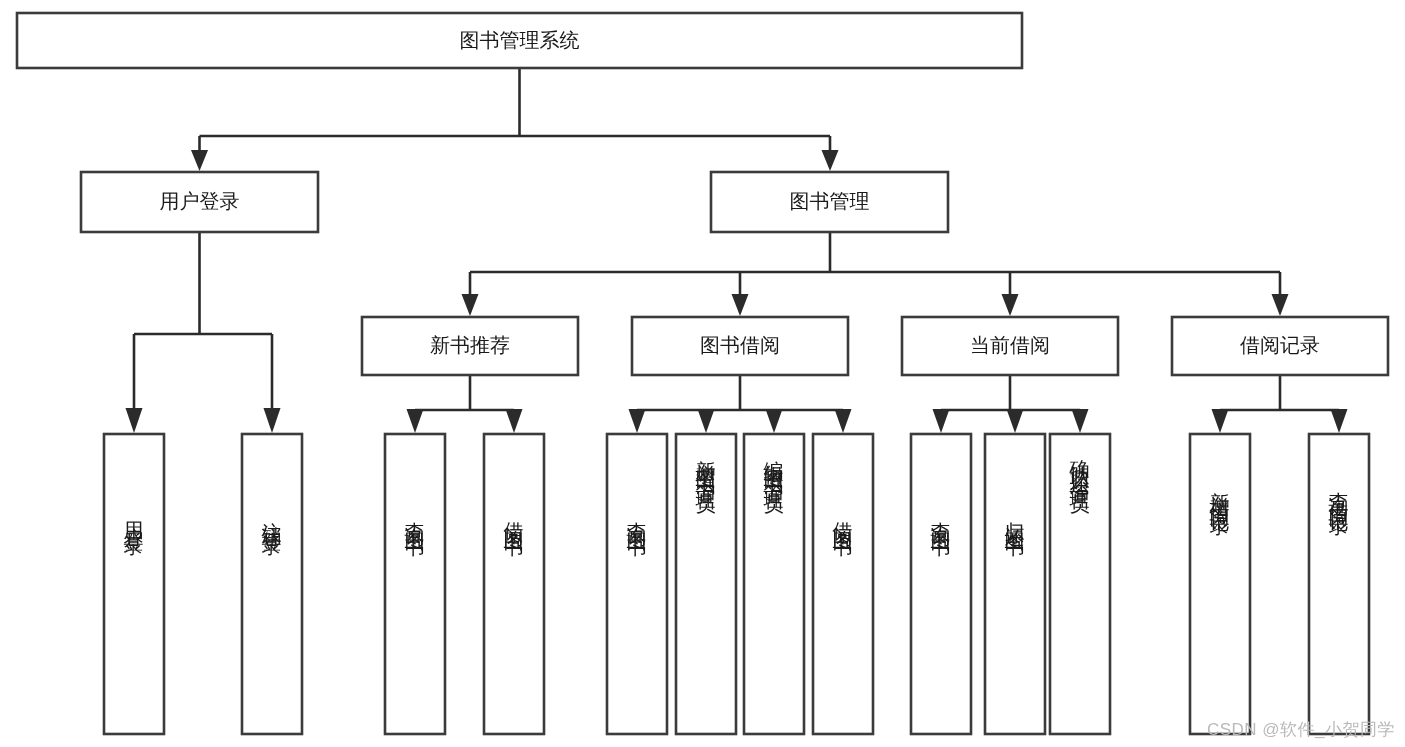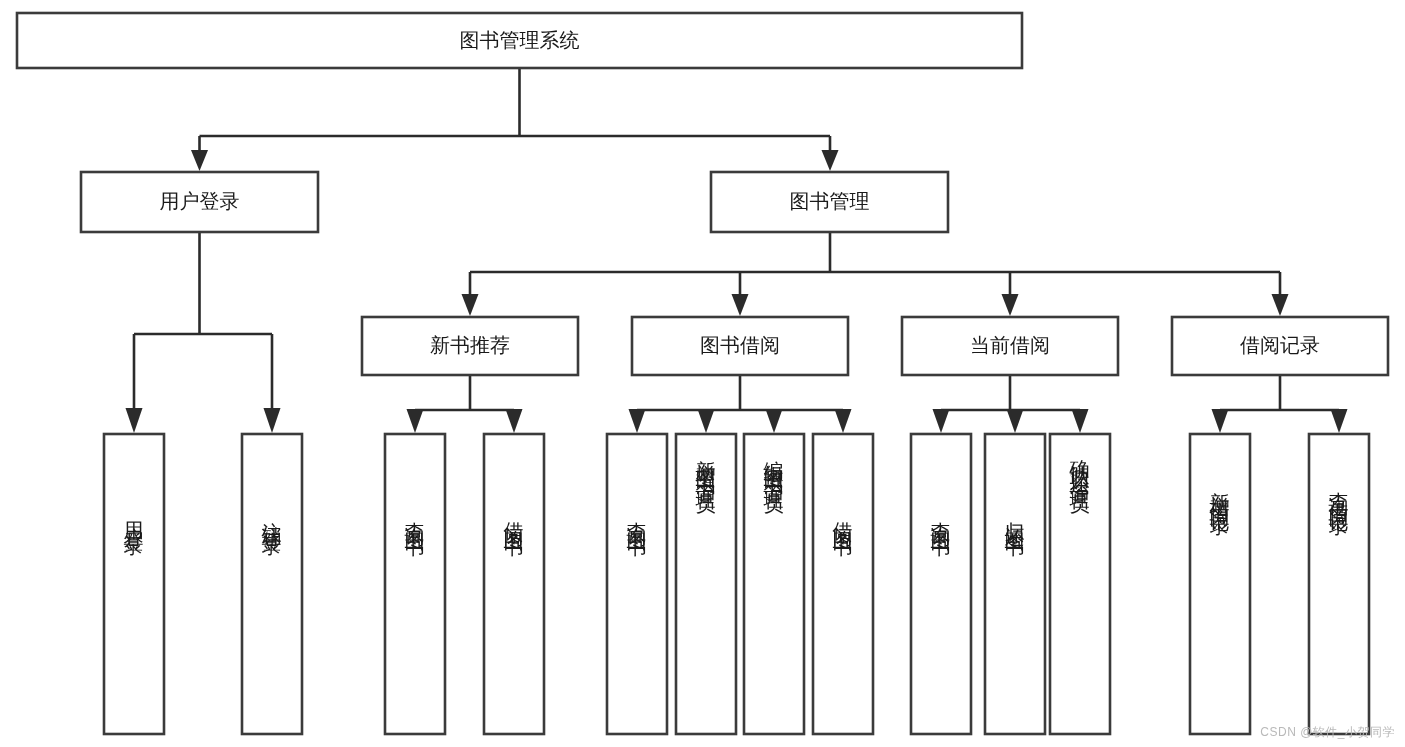--- a/index.html
+++ b/index.html
@@ -58,21 +58,21 @@
     line-height: 1.0;
     color: #1a1a1a;
     letter-spacing: 5px;
     white-space: nowrap;
   }
   .watermark {
     position: absolute;
     right: 10px;
     bottom: 6px;
     font-family: "Liberation Sans", "DejaVu Sans", sans-serif;
-    font-size: 12px;
+    font-size: 17px;
     color: #b9b9b9;
     letter-spacing: 0.5px;
     white-space: nowrap;
   }
 </style>
 </head>
 <body>
 
 <svg id="diagram" viewBox="0 0 1405 747" width="1405" height="747" xmlns="http://www.w3.org/2000/svg">
 

